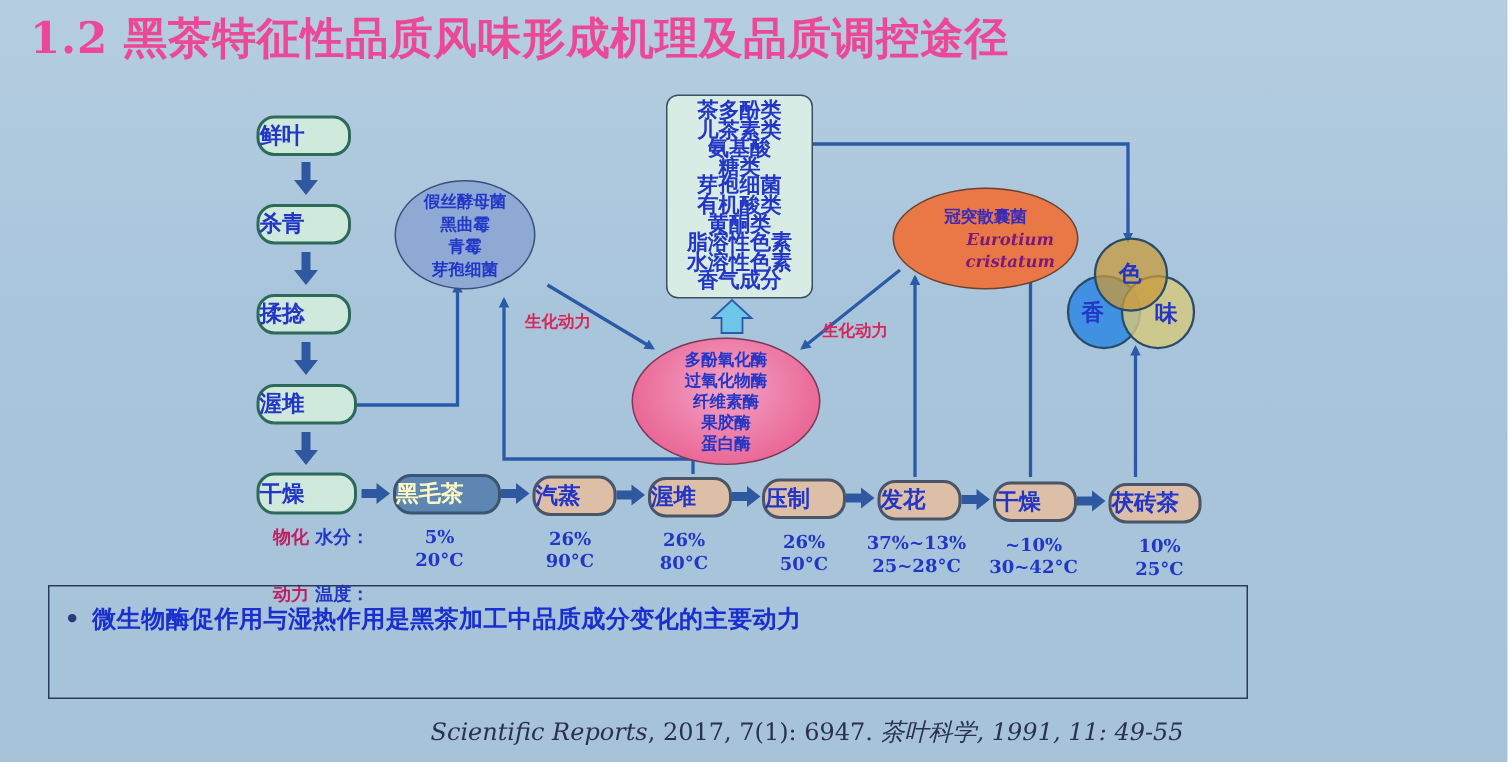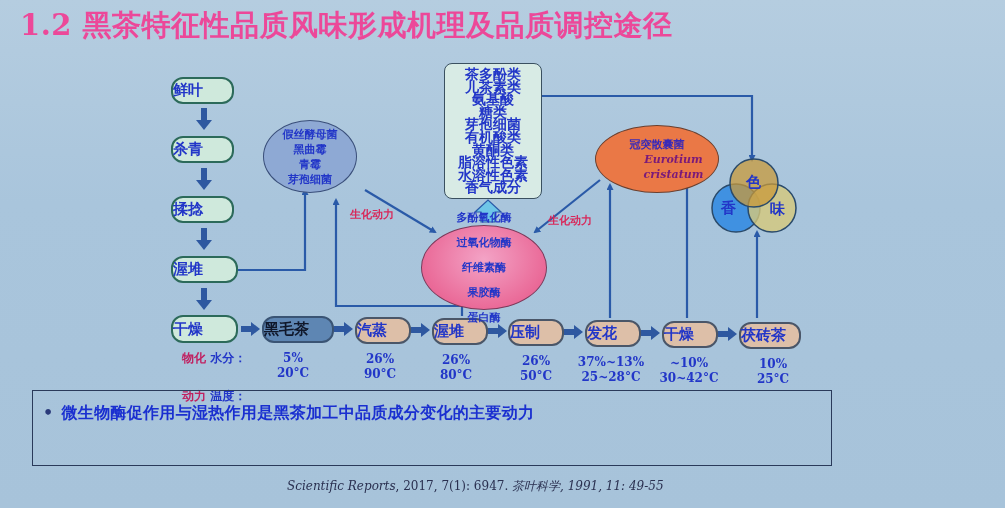--- a/index.html
+++ b/index.html
@@ -17,21 +17,21 @@
   }
   .title .num { font-family: "DejaVu Serif", serif; font-weight: bold; }
   svg.diagram { position: absolute; left: 0; top: 0; }
   .box {
     position: absolute; box-sizing: border-box;
     display: flex; align-items: center; justify-content: flex-start;
     font-size: 15px; font-weight: bold; color: #2236c8;
     border: 2px solid #2e5a6a; border-radius: 12px;
   }
   .box.green { background: #cfe9dc; border-color: #2c6a5a; }
-  .box.dark { background: #5e86b3; border-color: #3a5474; color: #0f172a; }
+  .box.dark { background: #5e86b3; border-color: #3a5474; color: #fef9c3; }
   .box.tan { background: #ddbfa8; border-color: #4a5668; }
   .ellipse {
     position: absolute; box-sizing: border-box; border-radius: 50%;
     display: flex; flex-direction: column; align-items: center; justify-content: center;
     font-size: 11px; font-weight: bold; color: #2236c8; line-height: 15px;
   }
   .ell-fungi { background: #8ea9d4; border: 1.5px solid #3a4f7a; }
   .ell-enzyme { background: radial-gradient(ellipse at 50% 40%, #f3a3c6 0%, #ea6a98 70%, #e0558a 100%); border: 1.5px solid #7a3a5a; }
   .ell-eurotium { background: #ea7846; border: 1.5px solid #6a4030; color: #6a1a6a; }
   .ell-eurotium .latin { font-family: "DejaVu Serif", serif; font-style: italic; font-weight: bold; color: #7a1a7a; font-size: 11px; margin-left: 33px; }
@@ -51,21 +51,21 @@
   .venn-text { position: absolute; font-size: 15px; font-weight: bold; color: #2236c8; }
   .summary {
     position: absolute; left: 32px; top: 390px; width: 800px; height: 76px;
     border: 1.5px solid #2a3a5a; box-sizing: border-box;
     padding: 6px 0 0 10px;
   }
   .summary .line { font-size: 16px; font-weight: bold; color: #1a2fd0; line-height: 31px; white-space: nowrap; letter-spacing: 0.3px; }
   .summary .bullet { color: #2a3a7a; margin-right: 8px; }
   .citation {
     position: absolute; left: 287px; top: 478px;
-    font-size: 12px; color: #2a3050; font-style: italic;
+    font-size: 16px; color: #2a3050; font-style: italic;
     font-family: "DejaVu Serif", serif; white-space: nowrap;
   }
   .citation .roman { font-style: normal; }
 </style>
 </head>
 <body>
 
 <div class="title">
   <span class="num">1.2</span>
   <span>黑茶特征性品质风味形成机理及品质调控途径</span>
@@ -212,21 +212,21 @@
   <span>氨基酸</span>
   <span>糖类</span>
   <span>芽孢细菌</span>
   <span>有机酸类</span>
   <span>黄酮类</span>
   <span>脂溶性色素</span>
   <span>水溶性色素</span>
   <span>香气成分</span>
 </div>
 
-<div class="ellipse ell-enzyme" style="left:421px;top:225px;width:126px;height:85px;line-height:14px;gap:11px;">
+<div class="ellipse ell-enzyme" style="left:421px;top:225px;width:126px;height:85px;line-height:14px;">
   <span>多酚氧化酶</span>
   <span>过氧化物酶</span>
   <span>纤维素酶</span>
   <span>果胶酶</span>
   <span>蛋白酶</span>
 </div>
 
 <div class="ellipse ell-eurotium" style="left:595px;top:125px;width:124px;height:68px;">
   <span class="cn">冠突散囊菌</span>
   <span class="latin">Eurotium</span>

